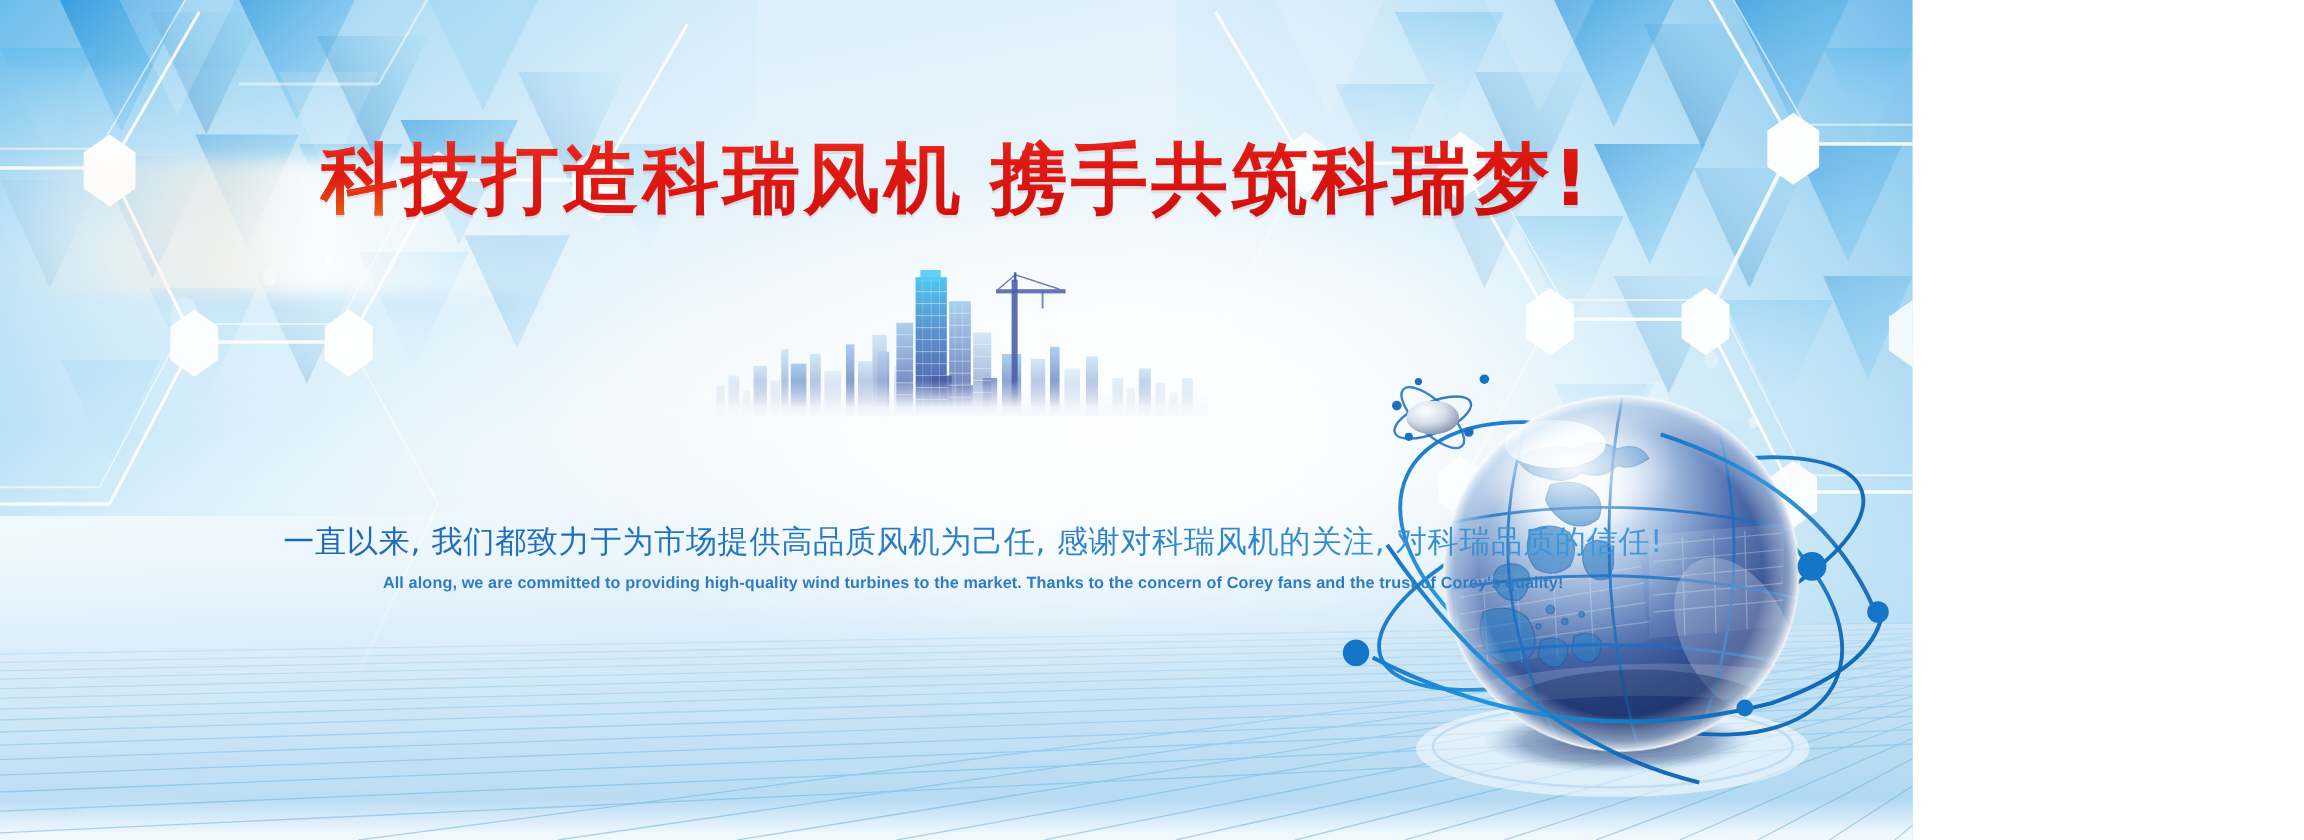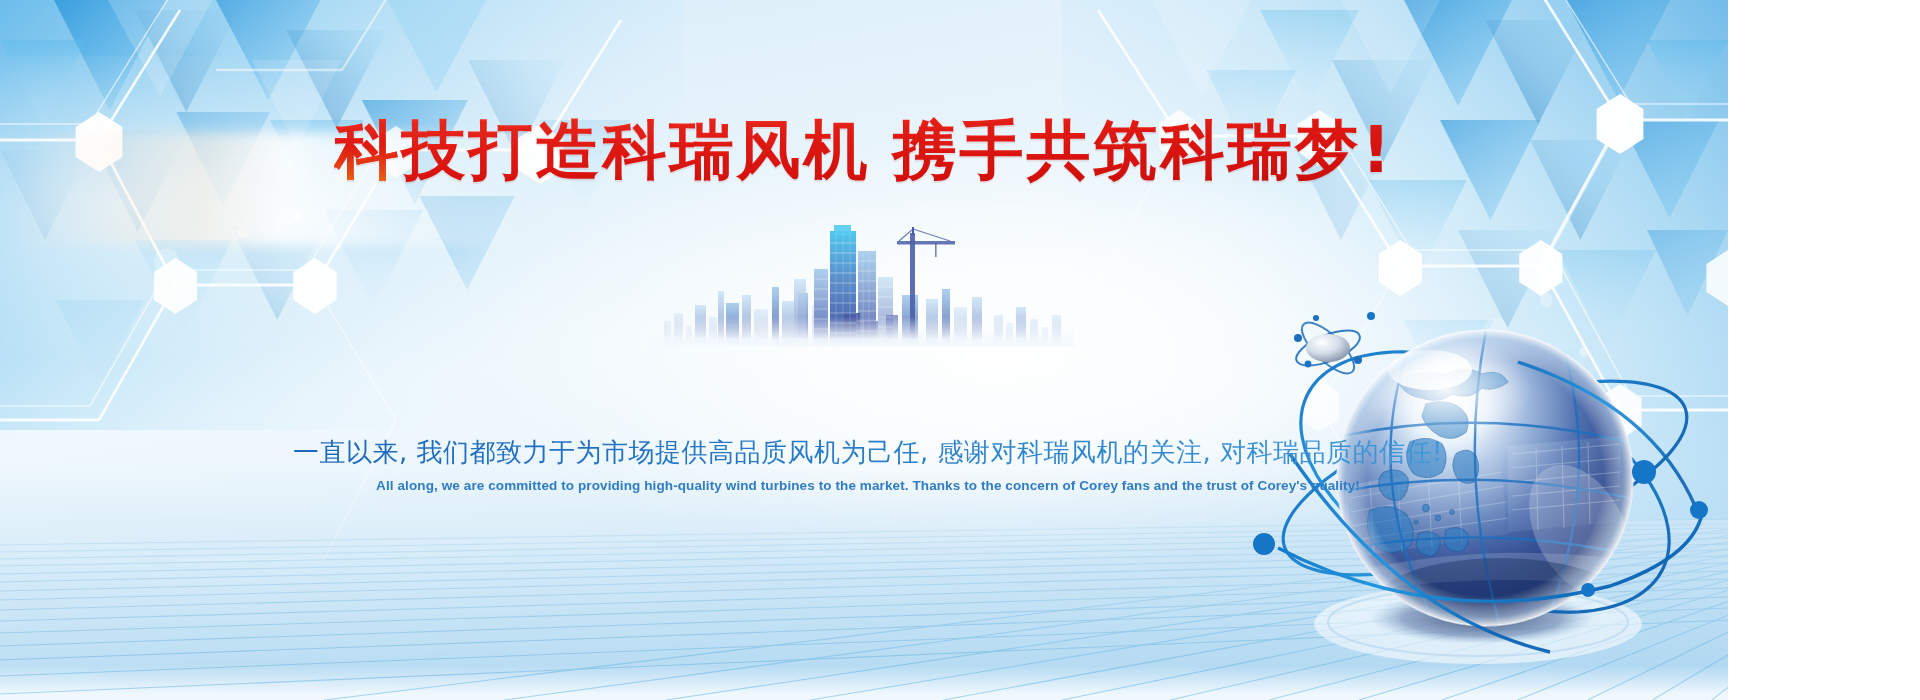--- a/index.html
+++ b/index.html
@@ -7,21 +7,21 @@
     margin: 0;
     padding: 0;
     background: #ffffff;
   }
   body {
     font-family: "Liberation Sans", "DejaVu Sans", sans-serif;
   }
 
   .banner {
     position: relative;
-    width: 1728px;
+    width: 1594px;
     height: 700px;
     overflow: hidden;
     background: linear-gradient(170deg, #d6ecfa 0%, #e4f2fb 22%, #eff8fd 45%, #eaf5fc 62%, #d3e9f8 82%, #bfdff4 100%);
   }
 
   
   .bg-layer {
     position: absolute;
     inset: 0;
     width: 100%;
@@ -121,21 +121,21 @@
     left: -22%;
     bottom: -6px;
     width: 144%;
     height: 40px;
     background: linear-gradient(to bottom, rgba(255,255,255,0) 0%, rgba(244,250,254,0.92) 70%, rgba(244,250,254,1) 100%);
   }
 
   
   .textblock {
     position: absolute;
-    left: 4px;
+    left: 14px;
     top: 436px;
     width: 100%;
     text-align: center;
     z-index: 12;
   }
 
   .subtitle-cn {
     font-family: "DejaVu Sans", "Liberation Sans", sans-serif;
     font-size: 26px;
     font-weight: 500;

